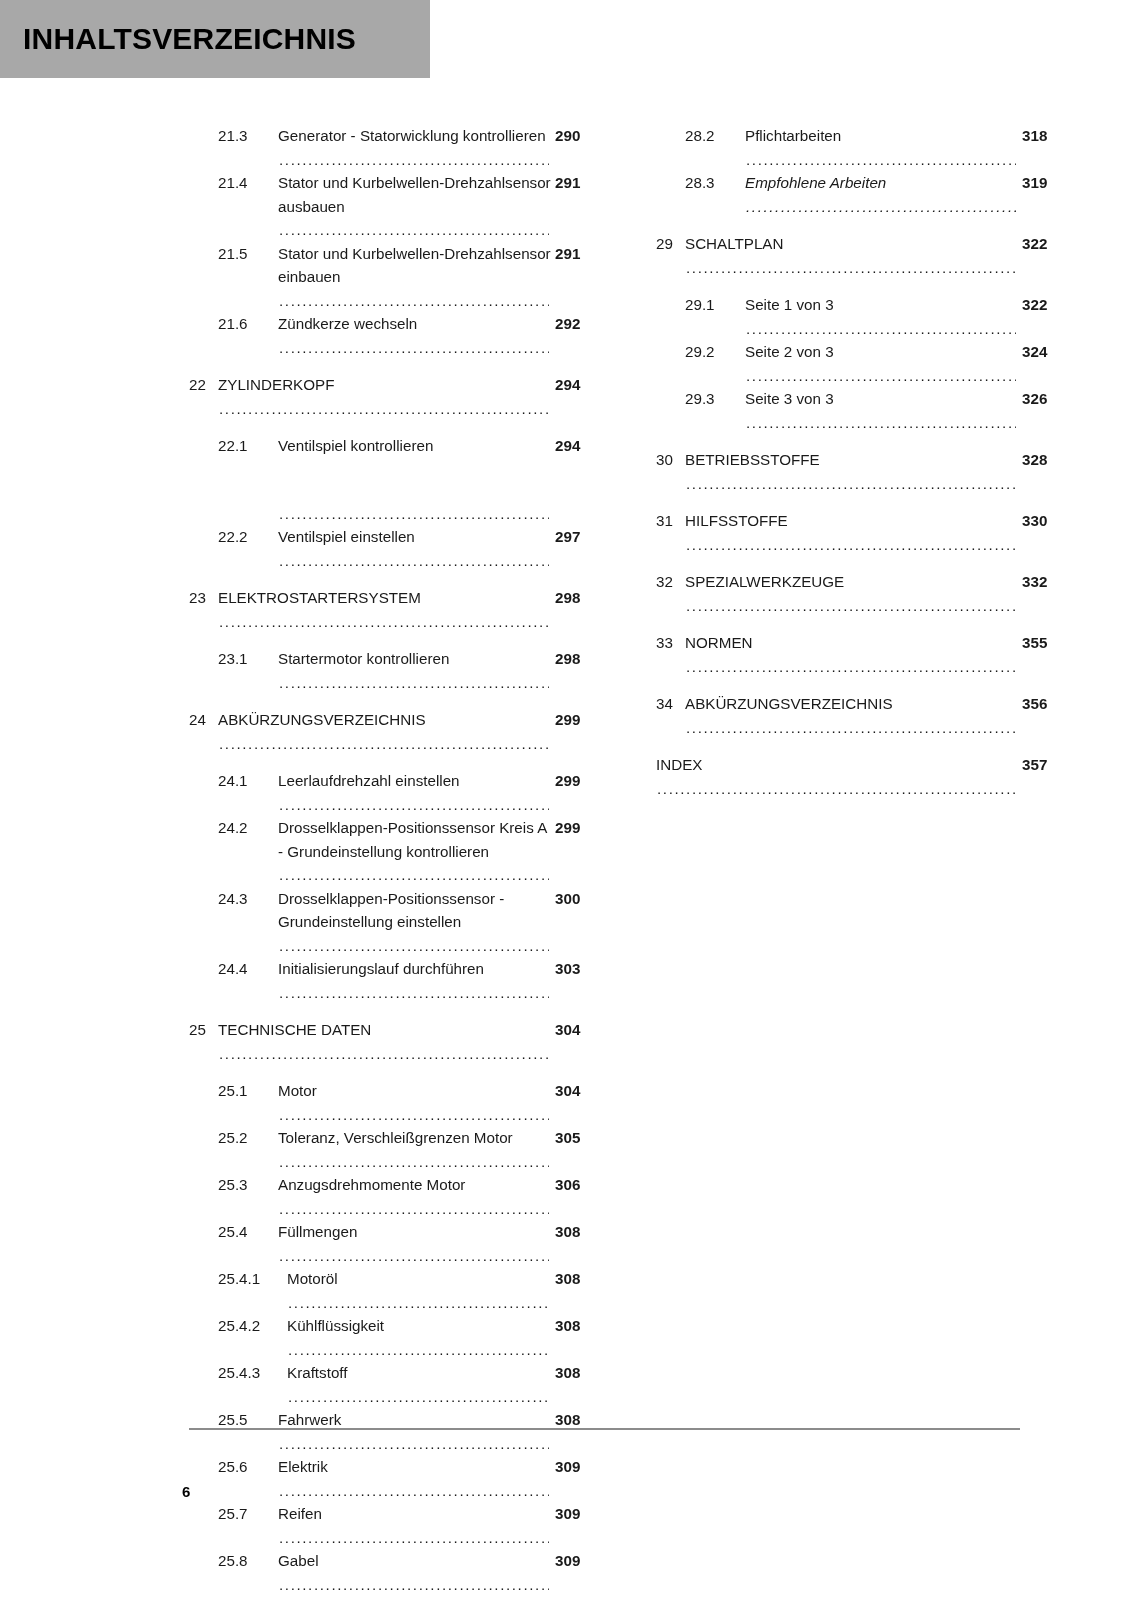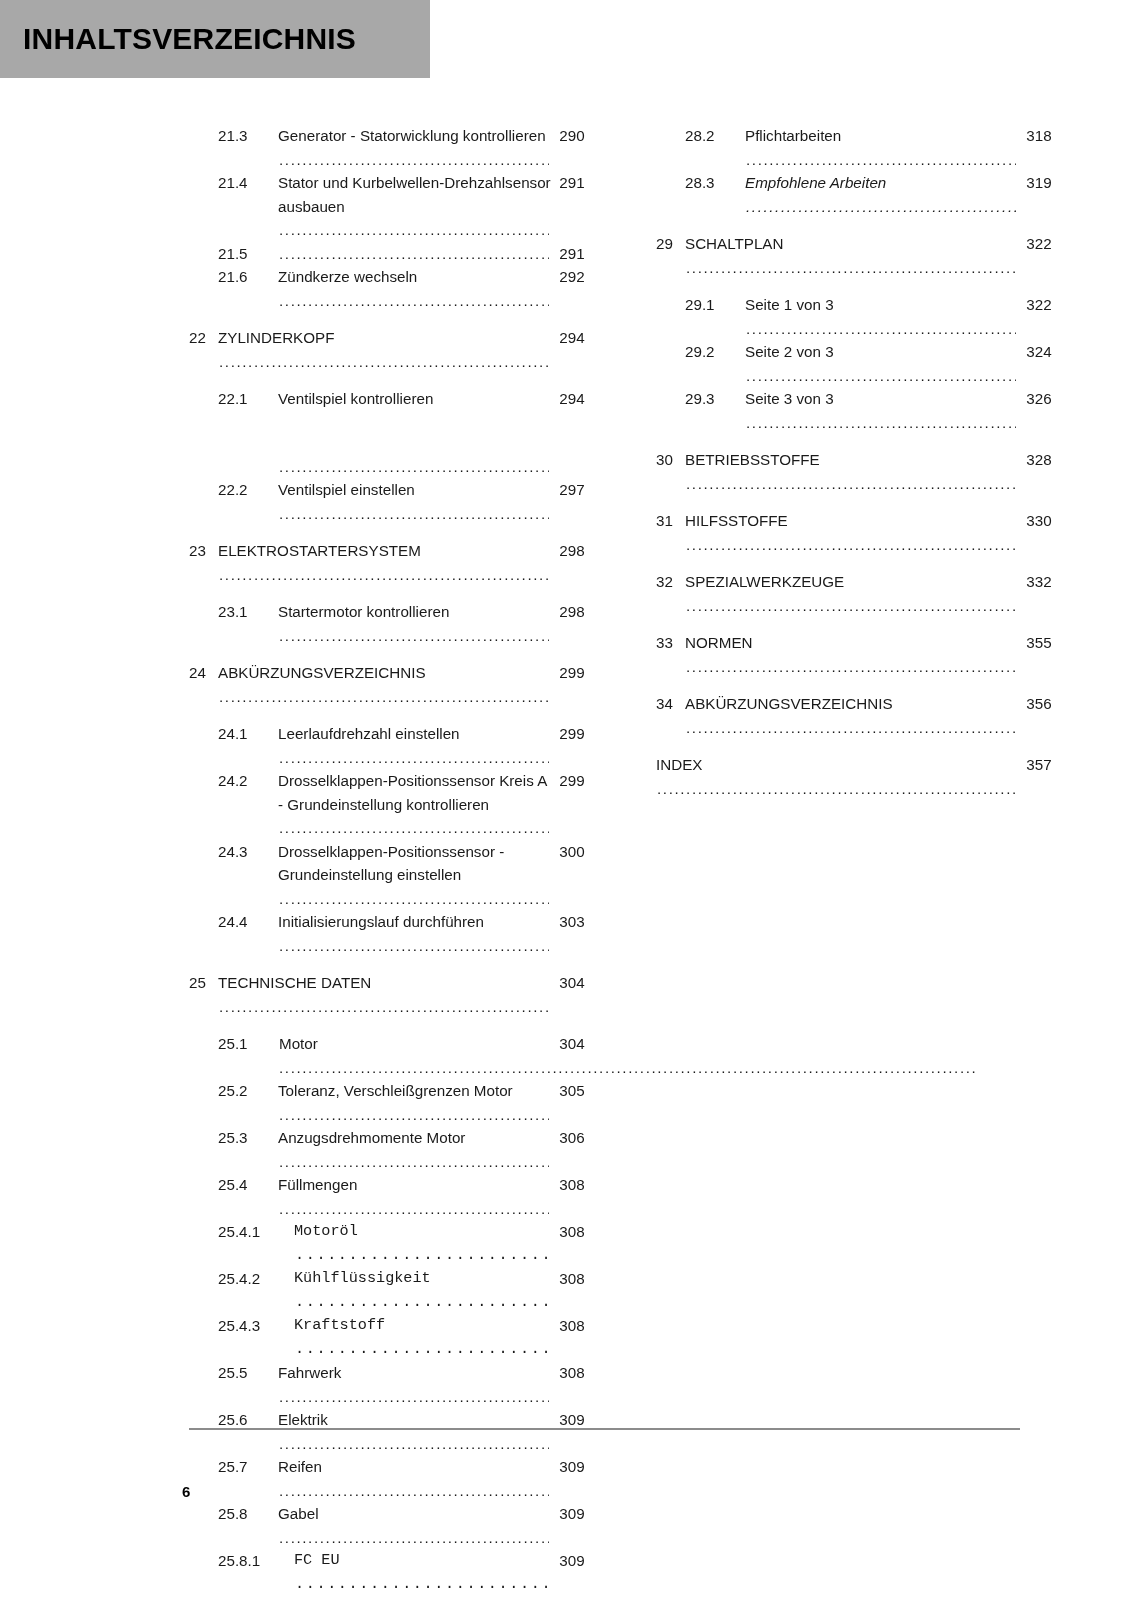--- a/index.html
+++ b/index.html
@@ -62,36 +62,37 @@
     white-space: nowrap;
   }
   .entry .body {
     flex: 1 1 auto;
     min-width: 0;
     position: relative;
   }
   .entry .pg {
     flex: 0 0 auto;
     width: 34px;
-    text-align: center;
+    text-align: left;
     white-space: nowrap;
     margin-left: 4px;
+    font-weight: bold;
   }
 
   
   .lvl1 { margin-top: 14px; margin-bottom: 14px; }
   .lvl1 .num { width: 29px; }
 
   
   .lvl2 .num { width: 29px; margin-left: 29px; }
   .lvl2 .body { margin-left: 31px; }
 
   
   .lvl3 .num { width: 60px; margin-left: 29px; }
-  .lvl3 .body { margin-left: 16px; font-family: Liberation Mono, monospace; }
+  .lvl3 .body { margin-left: 9px; }
 
   
   .idx { margin-top: 14px; }
   .idx .num { width: 0px; }
   .idx .body { margin-left: 0; }
 
   
   .leader-wrap {
     display: flex;
     align-items: baseline;
@@ -159,20 +160,21 @@
             <span class="leader-text" style="white-space: normal; max-width: 100%;">Stator und Kurbelwellen-Drehzahlsensor ausbauen</span>
             <span class="leader-dots"></span>
           </div>
         </div>
         <div class="pg">291</div>
       </div>
       <div class="entry lvl2">
         <div class="num">21.5</div>
         <div class="body">
           <div class="leader-wrap" style="flex-wrap: wrap;">
+            <span class="leader-text" style="white-space: normal; max-width: 100%;">Stator und Kurbelwellen-Drehzahlsensor einbauen</span>
             <span class="leader-dots"></span>
           </div>
         </div>
         <div class="pg">291</div>
       </div>
       <div class="entry lvl2">
         <div class="num">21.6</div>
         <div class="body">
           <div class="leader-wrap" style="flex-wrap: wrap;">
             <span class="leader-text" style="white-space: normal; max-width: 100%;">Zündkerze wechseln</span>
@@ -287,21 +289,21 @@
           <div class="leader-wrap" style="flex-wrap: wrap;">
             <span class="leader-text" style="white-space: normal; max-width: 100%;">TECHNISCHE DATEN</span>
             <span class="leader-dots"></span>
           </div>
         </div>
         <div class="pg">304</div>
       </div>
       <div class="entry lvl2">
         <div class="num">25.1</div>
         <div class="body">
-          <div class="leader-wrap" style="flex-wrap: wrap; flex-direction: column;">
+          <div class="leader-wrap" style="flex-wrap: wrap;">
             <span class="leader-text" style="white-space: normal; max-width: 100%;">Motor</span>
             <span class="leader-dots"></span>
           </div>
         </div>
         <div class="pg">304</div>
       </div>
       <div class="entry lvl2">
         <div class="num">25.2</div>
         <div class="body">
           <div class="leader-wrap" style="flex-wrap: wrap;">

